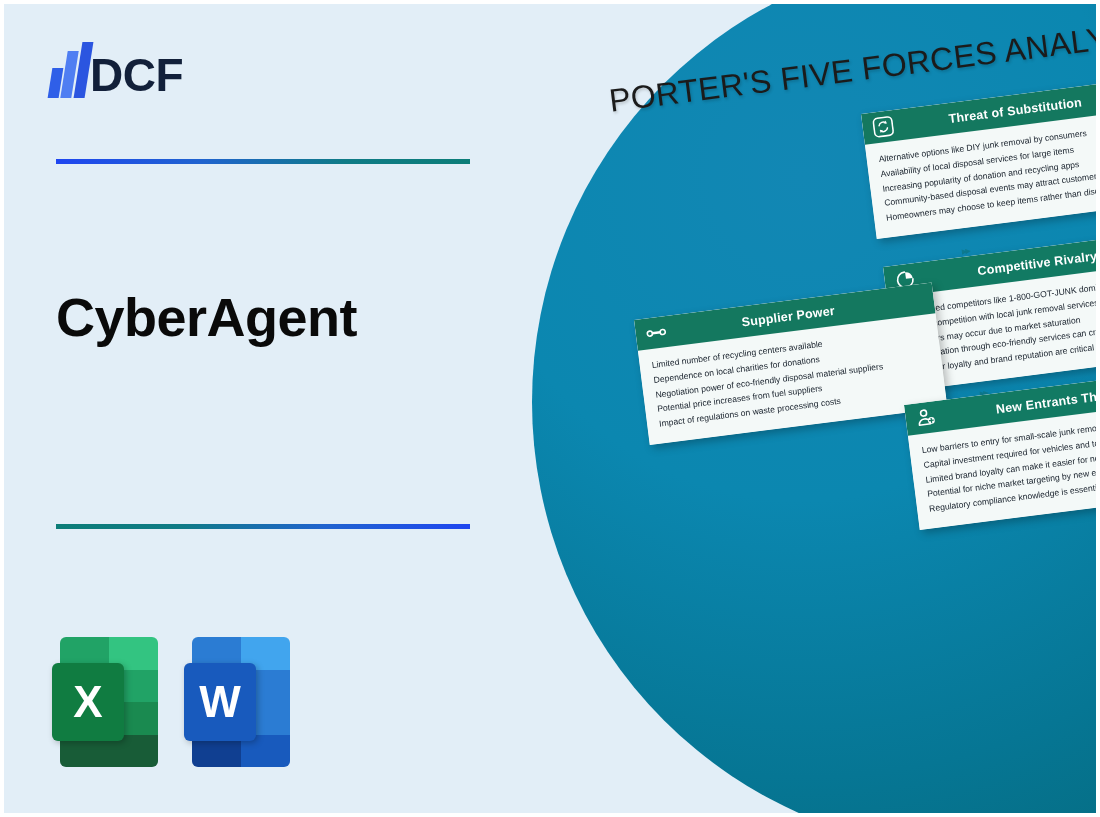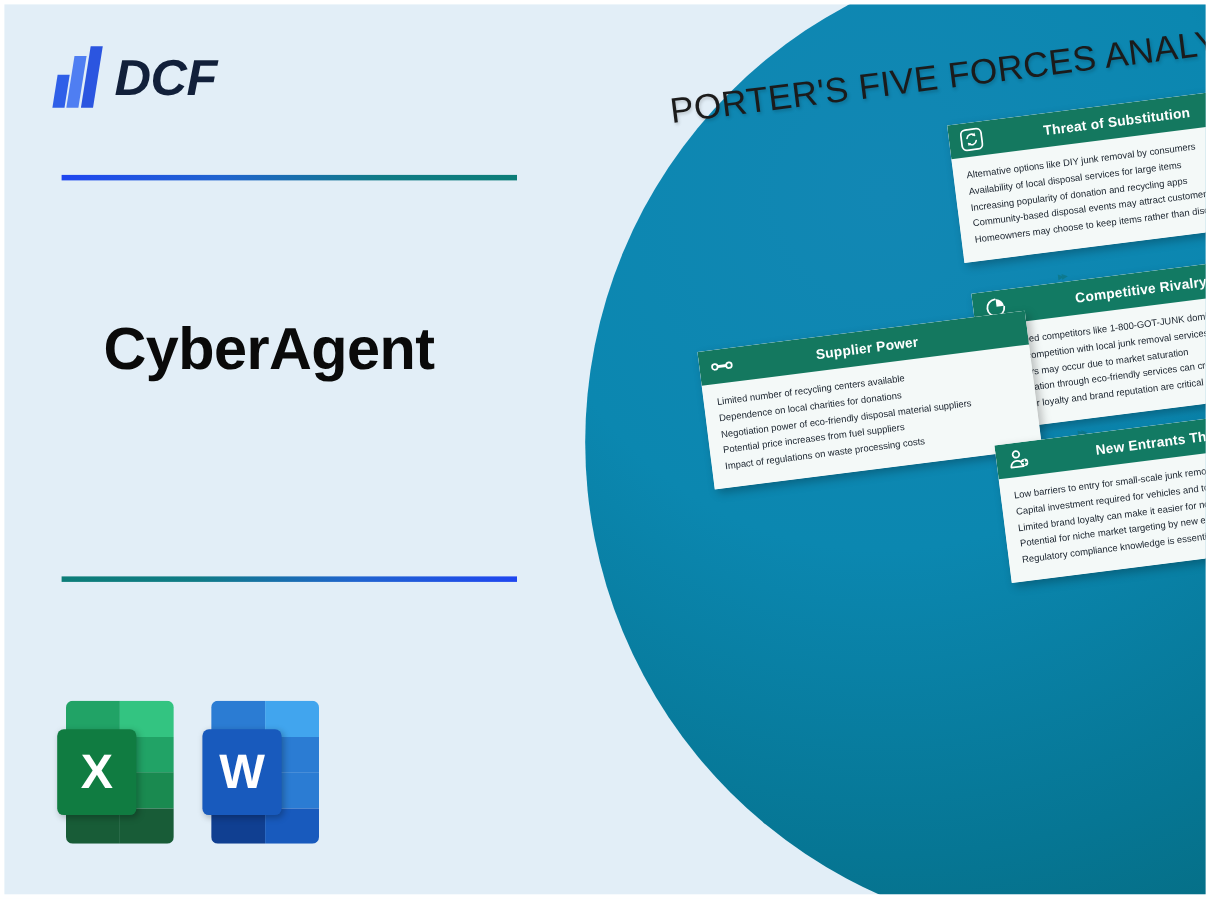--- a/index.html
+++ b/index.html
@@ -41,23 +41,22 @@
     width: 520px;
     height: 809px;
     z-index: 5;
   }
 
   #brand-logo {
     position: absolute;
     left: 46px;
     top: 38px;
     display: flex;
-    align-items: center;
-    gap: 14px;
-    font-style: italic;
+    align-items: flex-end;
+    gap: 0;
   }
   .logo-mark {
     position: relative;
     width: 40px;
     height: 56px;
   }
   .logo-bar {
     position: absolute;
     bottom: 0;
     transform: skewX(-9deg);
@@ -81,21 +80,20 @@
     height: 5px;
   }
   .rule.top { top: 155px; background: linear-gradient(90deg, #1f46f0 0%, #2063cf 35%, #0f7b86 70%, #0c7d78 100%); }
   .rule.bottom { top: 520px; background: linear-gradient(90deg, #0c7d78 0%, #0f7b86 30%, #2063cf 65%, #1f46f0 100%); }
 
   #title-block {
     position: absolute;
     left: 52px;
     top: 285px;
     width: 430px;
-    margin-left: 38px;
   }
   .doc-title {
     font-size: 54px;
     font-weight: 700;
     color: #0a0a0a;
     line-height: 1.07;
     letter-spacing: -0.5px;
     margin: 0;
     font-family: "Liberation Sans", sans-serif;
   }

